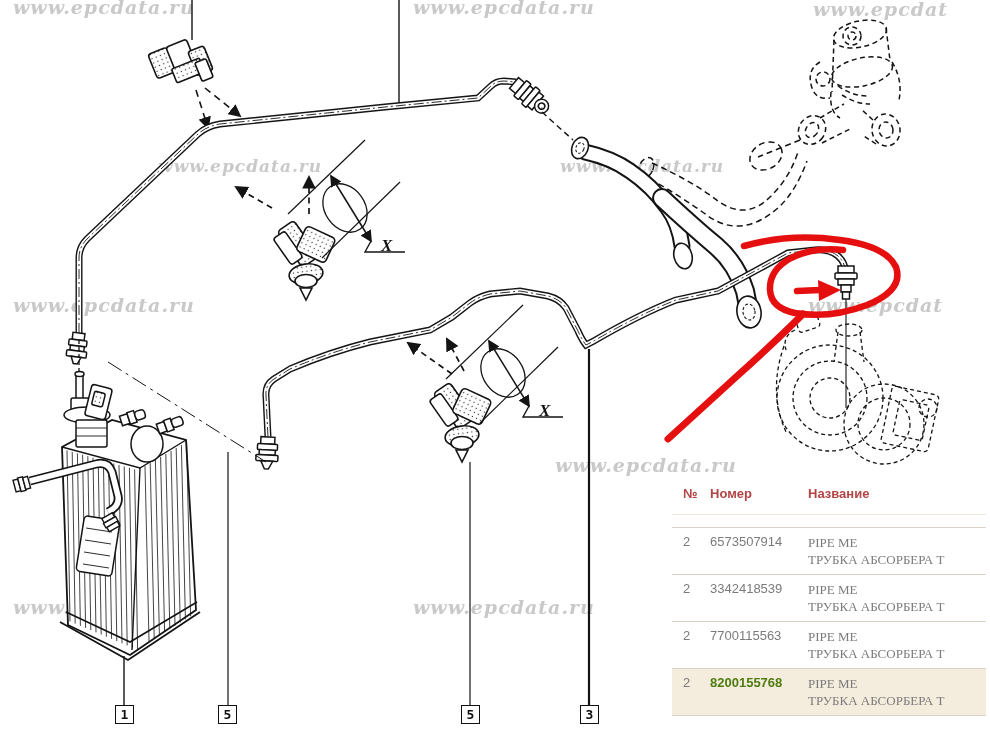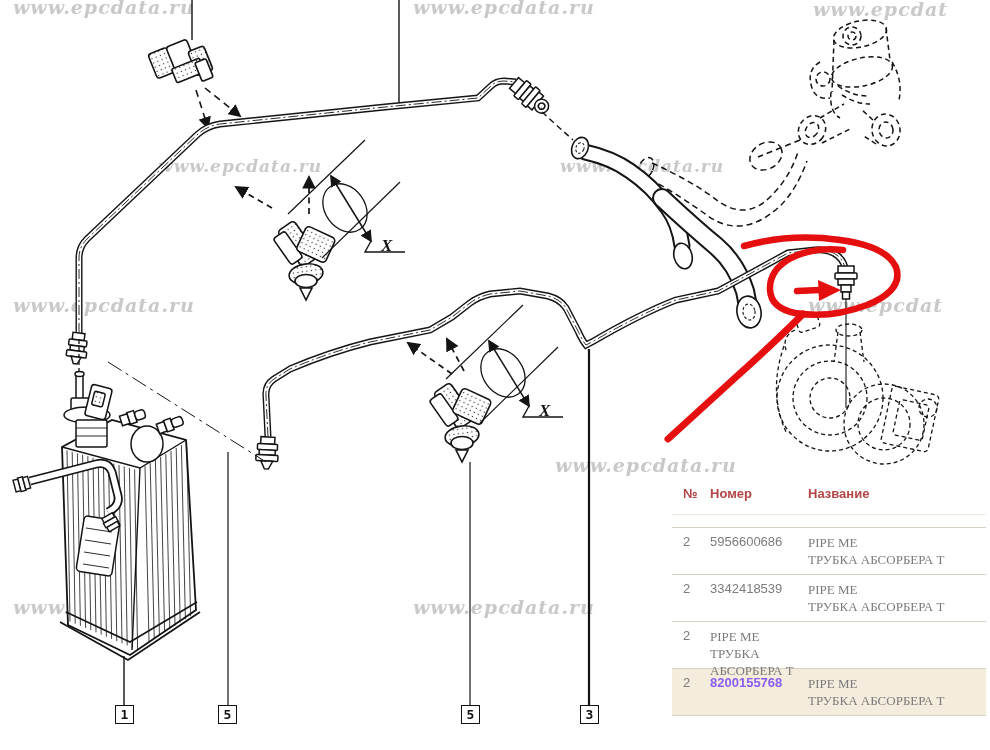--- a/index.html
+++ b/index.html
@@ -22,21 +22,21 @@
         color:#b34545;font-weight:bold;font-size:13px;}
   .sep{height:0;border-top:1px solid #d9d2c4;}
   .sep-light{border-top:1px solid #efe9df;}
   .ptable .sep1{margin-top:13px;}
   .ptable .sep2{margin-top:12px;}
   .prow{display:grid;grid-template-columns:27px 98px 1fr;padding:6px 0 0 11px;
         box-sizing:border-box;height:47px;color:#7b7b7b;border-bottom:1px solid #d9d2c4;
         cursor:pointer;}
   .prow .nm{line-height:17px;font-family:Liberation Serif, serif;}
   .prow.hl{background:#f4ecdd;}
-  .prow.hl .num{font-weight:bold;color:#8b5cf6;}
+  .prow.hl .num{font-weight:bold;color:#4d7c0f;}
 </style>
 </head>
 <body>
 
 <div class="stage">
 
   <div class="wm" style="left:13px;top:-4px">www.epcdata.ru</div>
   <div class="wm" style="left:413px;top:-4px">www.epcdata.ru</div>
   <div class="wm" style="left:813px;top:-2px">www.epcdat</div>
   <div class="wm" style="left:158px;top:156px;font-size:17px">www.epcdata.ru</div>
@@ -308,36 +308,37 @@
     <div class="thead">
       <span>№</span>
       <span>Номер</span>
       <span>Название</span>
     </div>
     <div class="sep sep-light sep1"></div>
     <div class="sep sep2"></div>
 
     <div class="prow">
       <span>2</span>
-      <span class="num">5956600686</span>
+      <span class="num">6573507914</span>
       <span class="nm">
         <div>PIPE ME</div>
         <div>ТРУБКА АБСОРБЕРА Т</div>
       </span>
     </div>
     <div class="prow">
       <span>2</span>
       <span class="num">3342418539</span>
       <span class="nm">
         <div>PIPE ME</div>
         <div>ТРУБКА АБСОРБЕРА Т</div>
       </span>
     </div>
     <div class="prow">
       <span>2</span>
+      <span class="num">7700115563</span>
       <span class="nm">
         <div>PIPE ME</div>
         <div>ТРУБКА АБСОРБЕРА Т</div>
       </span>
     </div>
     <div class="prow hl">
       <span>2</span>
       <span class="num">8200155768</span>
       <span class="nm">
         <div>PIPE ME</div>

